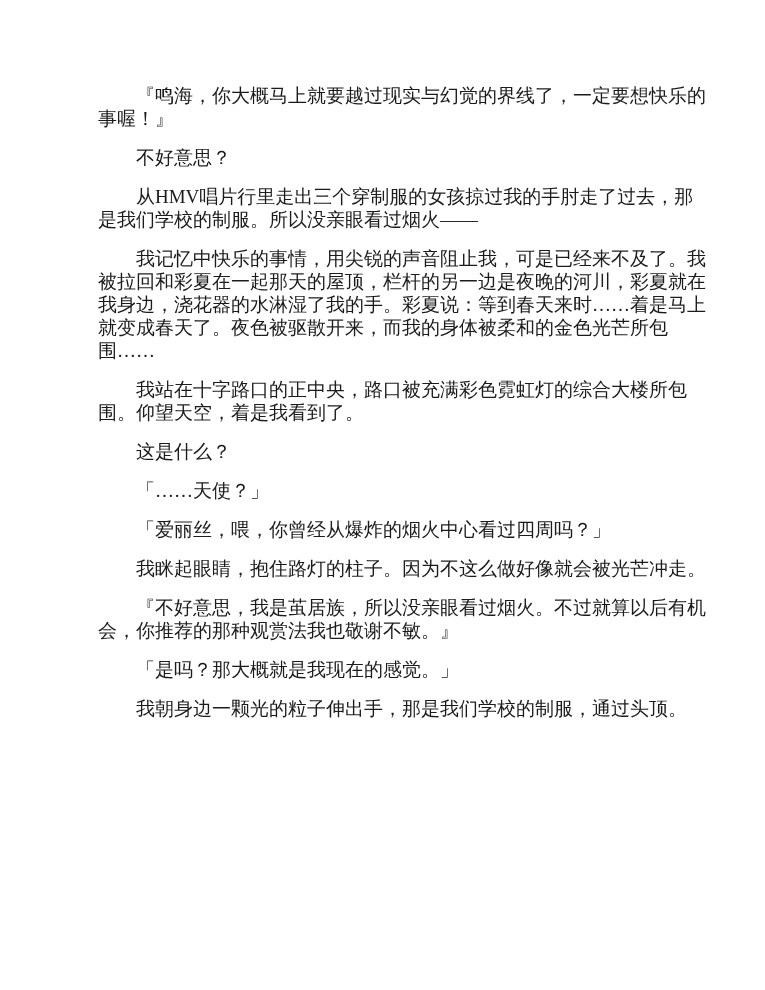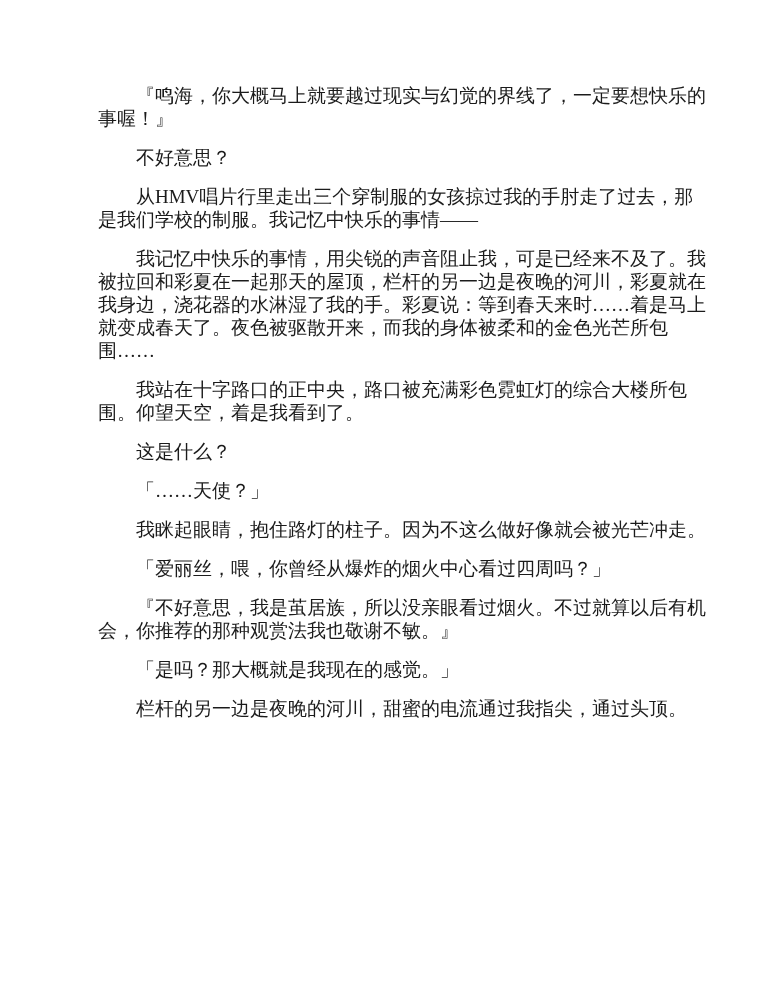--- a/index.html
+++ b/index.html
@@ -41,24 +41,24 @@
     word-break: break-all;
   }
 </style>
 </head>
 <body>
 
 <div class="page">
   <div class="text-body" id="paragraphs-container" style="color: rgb(27, 27, 27);">
       <p>『鸣海，你大概马上就要越过现实与幻觉的界线了，一定要想快乐的事喔！』</p>
       <p>不好意思？</p>
-      <p>从HMV唱片行里走出三个穿制服的女孩掠过我的手肘走了过去，那是我们学校的制服。我记忆中快乐的事情——</p>
+      <p>从HMV唱片行里走出三个穿制服的女孩掠过我的手肘走了过去，那是我们学校的制服。所以没亲眼看过烟火——</p>
       <p>我记忆中快乐的事情，用尖锐的声音阻止我，可是已经来不及了。我被拉回和彩夏在一起那天的屋顶，栏杆的另一边是夜晚的河川，彩夏就在我身边，浇花器的水淋湿了我的手。彩夏说：等到春天来时……着是马上就变成春天了。夜色被驱散开来，而我的身体被柔和的金色光芒所包围……</p>
       <p>我站在十字路口的正中央，路口被充满彩色霓虹灯的综合大楼所包围。仰望天空，着是我看到了。</p>
       <p>这是什么？</p>
       <p>「……天使？」</p>
+      <p>「爱丽丝，喂，你曾经从爆炸的烟火中心看过四周吗？」</p>
       <p>我眯起眼睛，抱住路灯的柱子。因为不这么做好像就会被光芒冲走。</p>
-      <p>「爱丽丝，喂，你曾经从爆炸的烟火中心看过四周吗？」</p>
       <p>『不好意思，我是茧居族，所以没亲眼看过烟火。不过就算以后有机会，你推荐的那种观赏法我也敬谢不敏。』</p>
       <p>「是吗？那大概就是我现在的感觉。」</p>
-      <p>栏杆的另一边是夜晚的河川，甜蜜的电流通过我指尖，通过头顶。</p>
+      <p>我朝身边一颗光的粒子伸出手，那是我们学校的制服，通过头顶。</p>
     </div>
 </div>
 
 </body></html>

